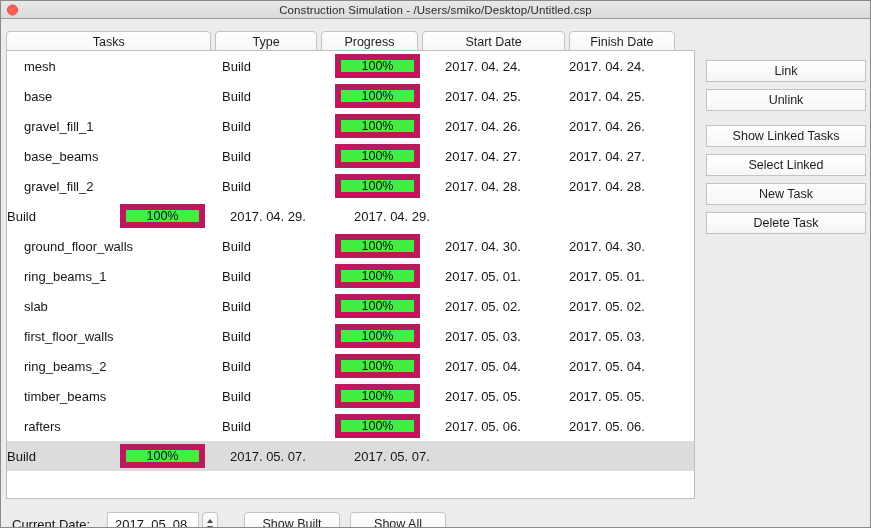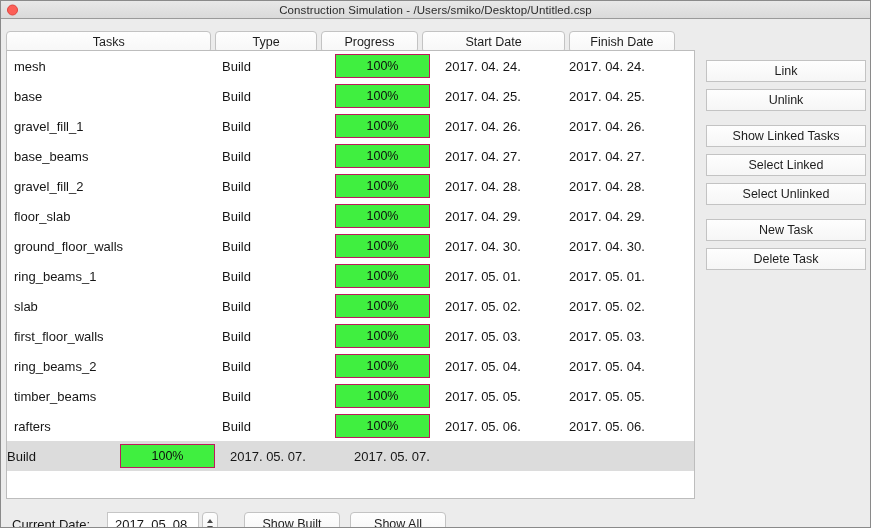--- a/index.html
+++ b/index.html
@@ -109,32 +109,32 @@
     background: #ffffff;
   }
   .task-row.selected { background: #dcdcdc; }
   .cell {
     font-size: 13px;
     color: #161616;
     box-sizing: border-box;
     white-space: nowrap;
     overflow: hidden;
   }
-  .cell-name     { width: 215px; padding-left: 7px; }
+  .cell-name     { width: 215px; padding-left: 17px; }
   .cell-type     { width: 113px; }
   .cell-progress { width: 110px; display: flex; align-items: center; }
   .cell-start    { width: 124px; }
   .cell-finish   { width: 125px; }
 
   .progress-bar {
-    width: 95px;
+    width: 85px;
     height: 24px;
     box-sizing: border-box;
     background: #40ef40;
-    border: 1px solid #be185d;
+    border: 6px solid #be185d;
     display: flex;
     align-items: center;
     justify-content: center;
     font-size: 12.5px;
     color: #0d0d0d;
   }
 
   
   #side-buttons {
     position: absolute;
@@ -292,21 +292,20 @@
           <div class="task-row">
             <div class="cell cell-name">gravel_fill_2</div>
             <div class="cell cell-type">Build</div>
             <div class="cell cell-progress">
               <div class="progress-bar" style="background: rgb(64, 239, 64);">100%</div>
             </div>
             <div class="cell cell-start">2017. 04. 28.</div>
             <div class="cell cell-finish">2017. 04. 28.</div>
           </div>
           <div class="task-row">
-            <div class="cell cell-name">floor_slab</div>
             <div class="cell cell-type">Build</div>
             <div class="cell cell-progress">
               <div class="progress-bar" style="background: rgb(64, 239, 64);">100%</div>
             </div>
             <div class="cell cell-start">2017. 04. 29.</div>
             <div class="cell cell-finish">2017. 04. 29.</div>
           </div>
           <div class="task-row">
             <div class="cell cell-name">ground_floor_walls</div>
             <div class="cell cell-type">Build</div>
@@ -379,21 +378,20 @@
             <div class="cell cell-finish">2017. 05. 07.</div>
           </div>
         </div>
     </div>
 
     <div id="side-buttons">
         <div class="side-button">Link</div>
         <div class="side-button gap-after">Unlink</div>
         <div class="side-button">Show Linked Tasks</div>
         <div class="side-button">Select Linked</div>
-        <div class="side-button gap-after">Select Unlinked</div>
         <div class="side-button">New Task</div>
         <div class="side-button">Delete Task</div>
       </div>
 
     <div id="bottom-bar">
       <div id="current-date-label">Current Date:</div>
       <div id="date-spinner">
         <div id="date-field">2017. 05. 08.</div>
         <div id="spinner-arrows">
           <div class="spin-arrow spin-up"></div>

